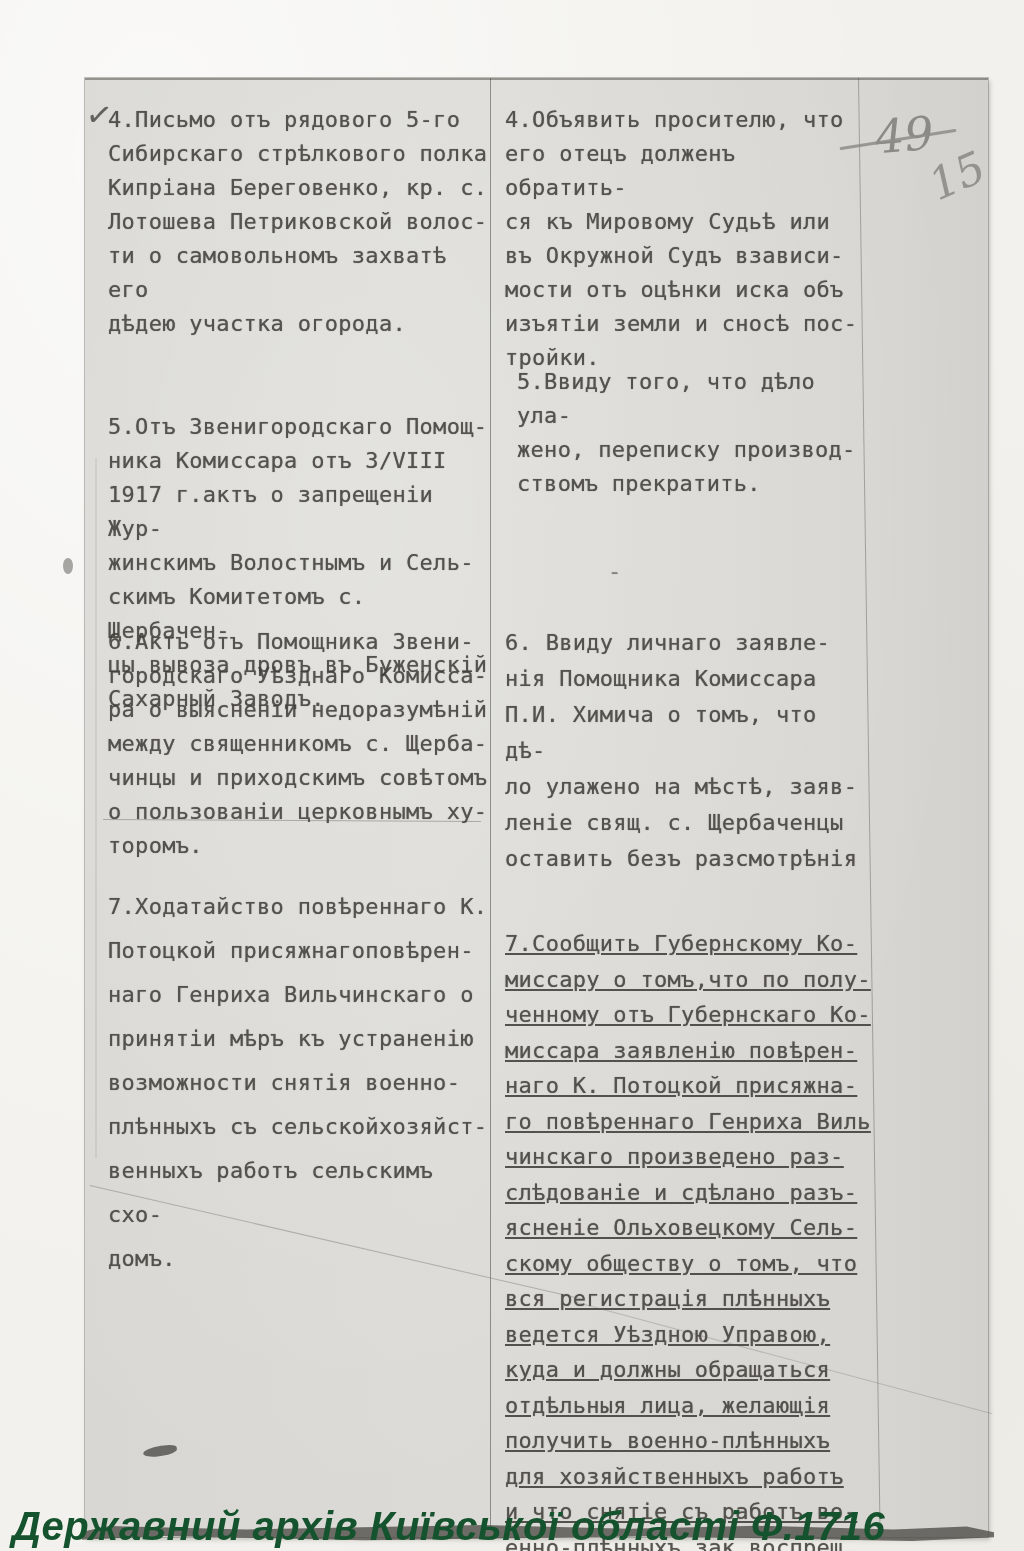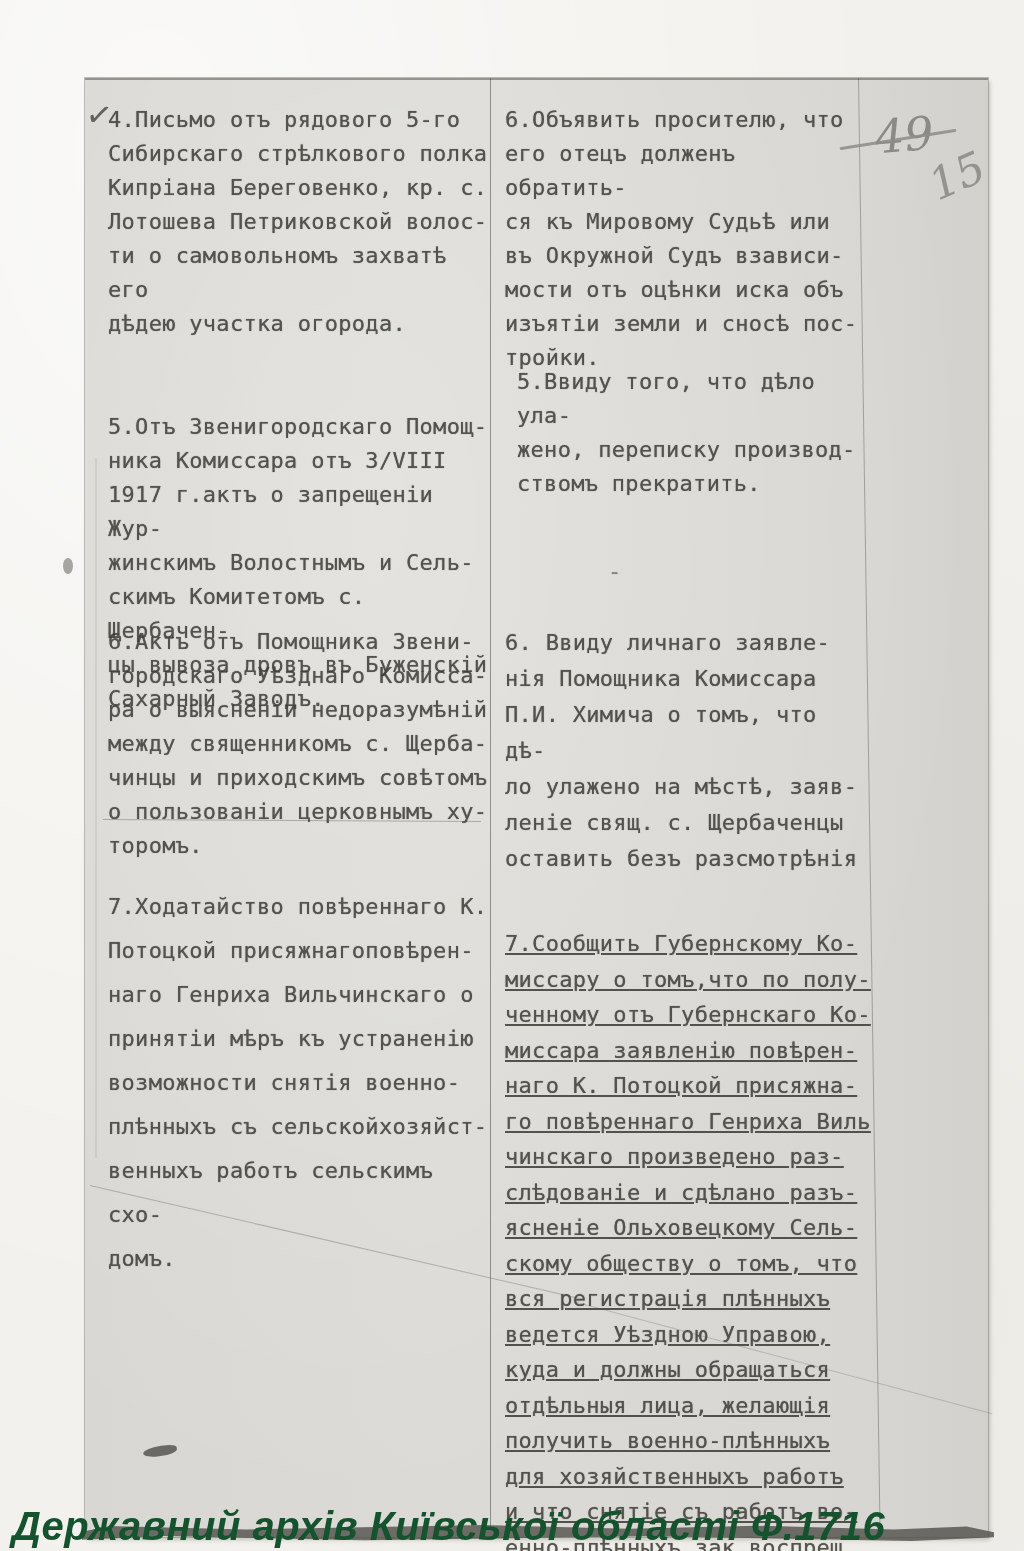--- a/index.html
+++ b/index.html
@@ -82,21 +82,21 @@
       <span class="hw-strike"></span>
       <span class="hw-num hw-below">15</span>
     </div>
 
     <div class="typed e4l">4.Письмо отъ рядового 5-го
 Сибирскаго стрѣлкового полка
 Кипріана Береговенко, кр. с.
 Лотошева Петриковской волос-
 ти о самовольномъ захватѣ его
 дѣдею участка огорода.</div>
-    <div class="typed e4r">6.Объявить просителю, что
+    <div class="typed e4r">4.Объявить просителю, что
 его отецъ долженъ обратить-
 ся къ Мировому Судьѣ или
 въ Окружной Судъ взависи-
 мости отъ оцѣнки иска объ
 изъятіи земли и сносѣ пос-
 тройки.</div>
 
     <div class="typed e5l">5.Отъ Звенигородскаго Помощ-
 ника Комиссара отъ 3/VIII
 1917 г.актъ о запрещеніи Жур-

